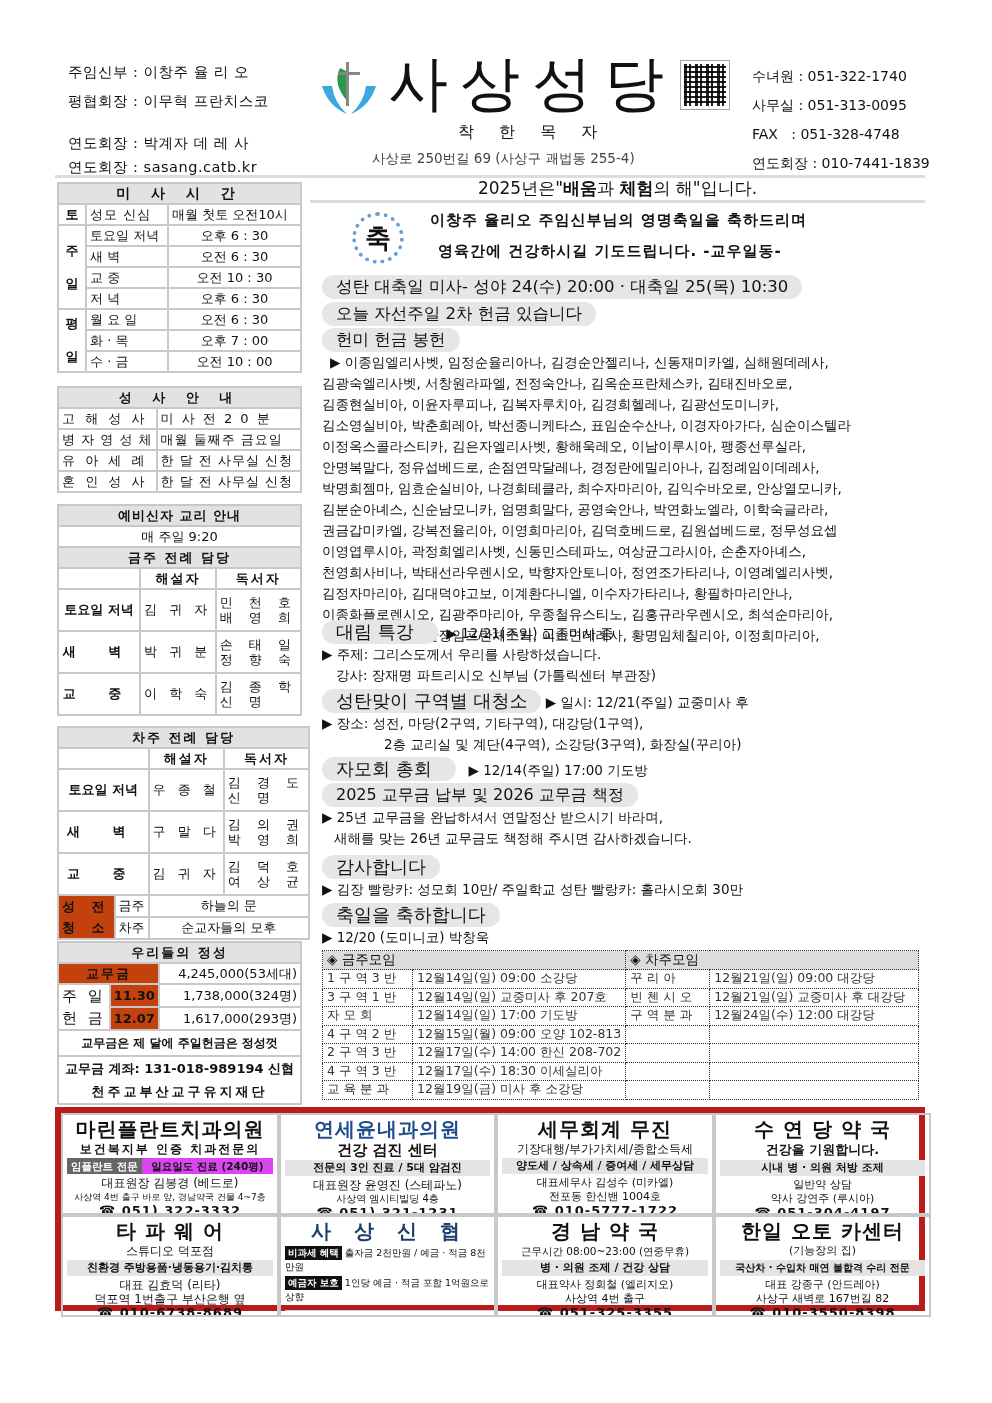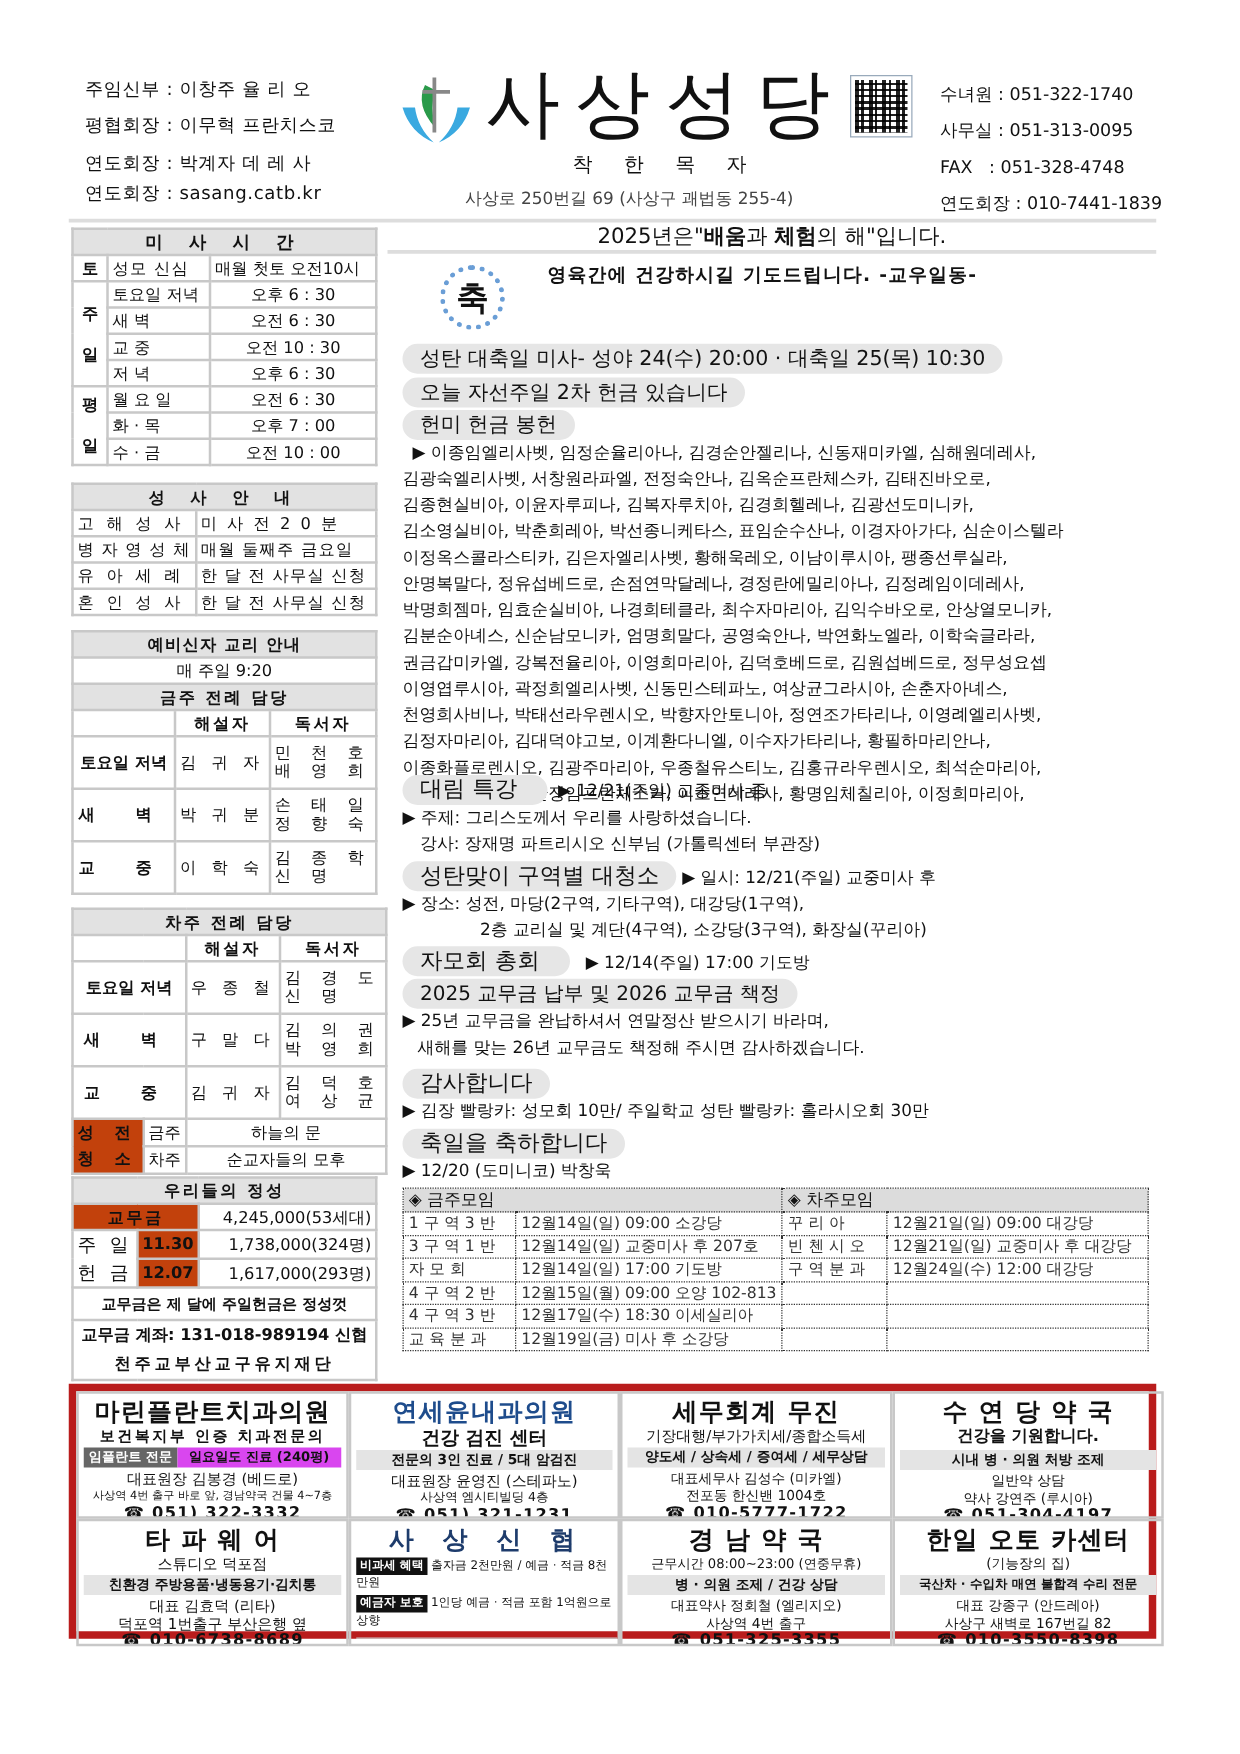--- a/index.html
+++ b/index.html
@@ -52,21 +52,21 @@
 .ad .band{background:#e4e4e4;margin:2px 4px;font-weight:bold;font-size:11px;line-height:16px}
 .ad .ph{font-size:13px;font-weight:bold;letter-spacing:1px}
 .darkband{display:inline-block;background:#111;color:#fff;padding:0 3px;font-weight:bold}
 </style>
 </head>
 <body>
 
 <div class="abs hdr-left">
   <div>주임신부 : 이창주 율 리 오</div>
   <div>평협회장 : 이무혁 프란치스코</div>
-  <div style="margin-top:2px;line-height:26px">연도회장 : 박계자 데 레 사</div>
+  <div style="margin-top:14px;line-height:26px">연도회장 : 박계자 데 레 사</div>
   <div style="line-height:22px">연도회장 : sasang.catb.kr</div>
 </div>
 <div class="abs logo">
   <svg width="62" height="62" viewBox="0 0 62 62">
     <path d="M4 28 Q10 48 29 56 Q16 44 14 28 Z" fill="#3aa9e0"></path>
     <path d="M58 28 Q52 48 33 56 Q46 44 48 28 Z" fill="#3aa9e0"></path>
     <path d="M22 10 Q14 26 30 44 Q26 28 30 14 Z" fill="#2a9a4a"></path>
     <rect x="28" y="4" width="3" height="44" fill="#888"></rect>
     <rect x="20" y="14" width="22" height="3" fill="#888"></rect>
   </svg>
@@ -269,20 +269,21 @@
         </td>
       </tr>
 </tbody>
   </table>
 
 <div class="abs banner">
   <span>2025년은"</span><b>배움</b><span>과 </span><b>체험</b><span>의 해"입니다.</span>
 </div>
 <div class="abs medal">축</div>
 <div class="abs congrats">
+  <div>이창주 율리오 주임신부님의 영명축일을 축하드리며</div>
   <div style="padding-left:8px">영육간에 건강하시길 기도드립니다.  -교우일동-</div>
 </div>
 
 <div class="abs sec" style="top:275px">
   <span class="pill">성탄 대축일 미사- 성야 24(수) 20:00 · 대축일 25(목) 10:30</span>
 </div>
 <div class="abs sec" style="top:302px">
   <span class="pill">오늘 자선주일 2차 헌금 있습니다</span>
 </div>
 <div class="abs sec" style="top:328px">
@@ -363,20 +364,26 @@
         <td style="width:84px">구 역 분 과</td>
         <td>12월24일(수) 12:00 대강당</td>
       </tr>
       <tr>
         <td style="width:90px">4 구 역 2 반</td>
         <td style="width:206px">12월15일(월) 09:00 오양 102-813</td>
         <td style="width:84px"></td>
         <td></td>
       </tr>
       <tr>
+        <td style="width:90px">2 구 역 3 반</td>
+        <td style="width:206px">12월17일(수) 14:00 한신 208-702</td>
+        <td style="width:84px"></td>
+        <td></td>
+      </tr>
+      <tr>
         <td style="width:90px">4 구 역 3 반</td>
         <td style="width:206px">12월17일(수) 18:30 이세실리아</td>
         <td style="width:84px"></td>
         <td></td>
       </tr>
       <tr>
         <td style="width:90px">교 육 분 과</td>
         <td style="width:206px">12월19일(금) 미사 후 소강당</td>
         <td style="width:84px"></td>
         <td></td>

